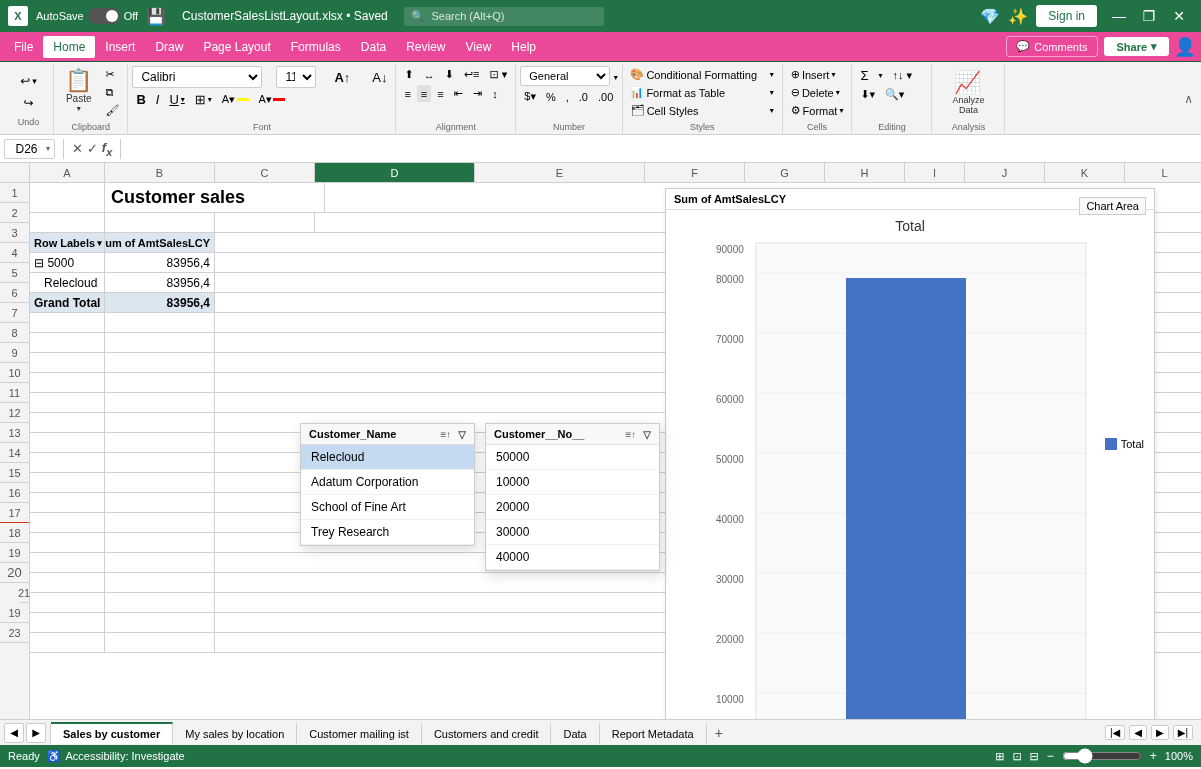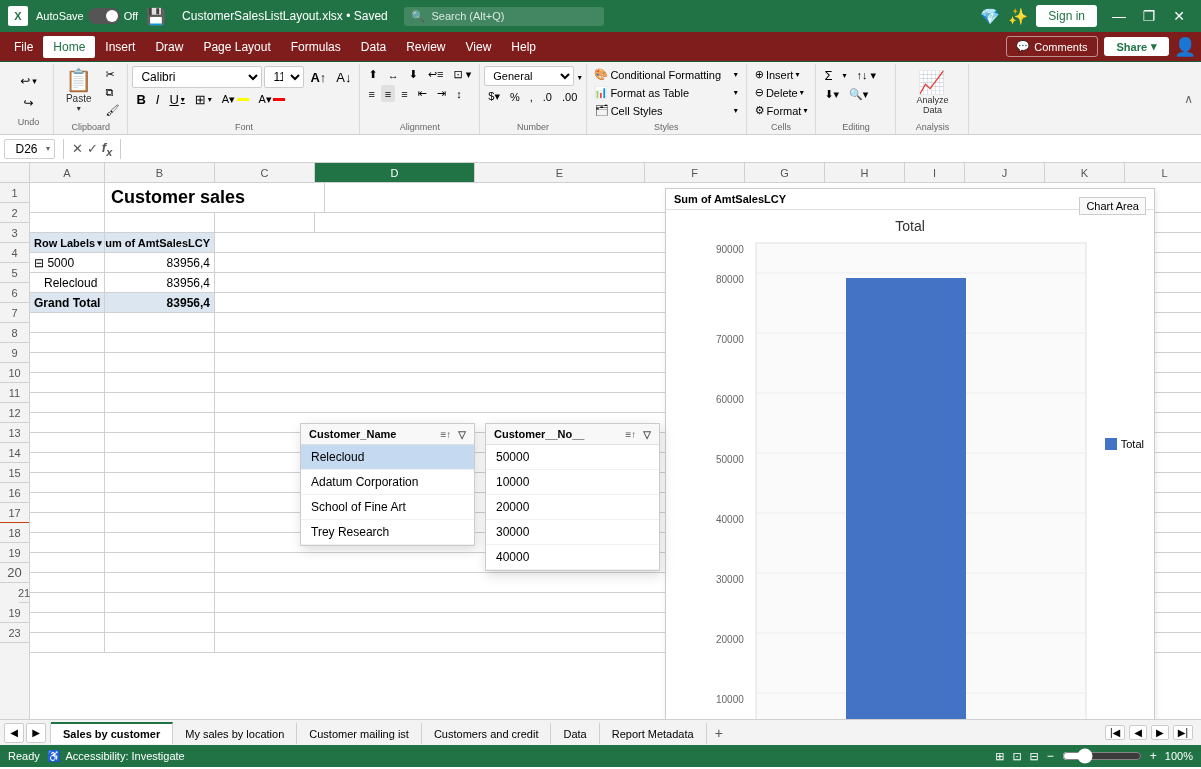--- a/index.html
+++ b/index.html
@@ -17,21 +17,21 @@
     .title-bar .filename { font-size: 12px; margin: 0 8px; }
     .title-bar .search-box { background: rgba(255,255,255,0.15); border: none; border-radius: 3px; color: white; padding: 3px 8px; width: 200px; font-size: 12px; display: flex; align-items: center; gap: 6px; }
     .title-bar .search-box span { opacity: 0.8; font-size: 11px; }
     .title-bar-right { margin-left: auto; display: flex; align-items: center; gap: 8px; }
     .sign-in-btn { background: white; color: #217346; border: none; padding: 4px 12px; border-radius: 3px; font-size: 12px; cursor: pointer; }
     .win-controls { display: flex; gap: 2px; }
     .win-btn { width: 28px; height: 28px; display: flex; align-items: center; justify-content: center; cursor: pointer; font-size: 14px; color: white; border-radius: 2px; }
 
     
     .menu-bar {
-      display: flex; align-items: center; background: #7f1d1d; color: white;
+      display: flex; align-items: center; background: #ec4899; color: white;
       height: 30px; padding: 0 4px; border-bottom: 1px solid #1a5c38;
     }
     .menu-item { padding: 4px 10px; cursor: pointer; font-size: 12px; border-radius: 2px; }
     .menu-item:hover, .menu-item.active { background: rgba(255,255,255,0.2); }
     .menu-item.active { background: white; color: #217346; }
     .menu-bar-right { margin-left: auto; display: flex; align-items: center; gap: 6px; }
     .comments-btn { background: transparent; border: 1px solid rgba(255,255,255,0.5); color: white; padding: 3px 10px; border-radius: 3px; font-size: 11px; cursor: pointer; display: flex; align-items: center; gap: 4px; }
     .share-btn { background: white; color: #217346; border: none; padding: 3px 12px; border-radius: 3px; font-size: 11px; cursor: pointer; font-weight: bold; display: flex; align-items: center; gap: 4px; }
 
     
@@ -185,21 +185,21 @@
           <span>⧉</span>
         </div>
         <div class="rb-sm">
           <span>🖌</span>
         </div>
       </div>
       <span class="ribbon-group-label">Clipboard</span>
     </div>
 
     <div class="ribbon-group" style="flex-direction:column; align-items:flex-start; padding-bottom:14px; gap:2px;">
-      <div style="display:flex; align-items:center; gap:2px;">
+      <div style="display:flex; align-items:center; gap:14px;">
         <select class="font-select">
           <option>Calibri</option>
         </select>
         <select class="font-size-select">
           <option>11</option>
         </select>
         <span class="rb-sm" style="font-size:13px; font-weight:bold;">A↑</span>
         <span class="rb-sm" style="font-size:13px;">A↓</span>
       </div>
       <div style="display:flex; align-items:center; gap:2px;">

